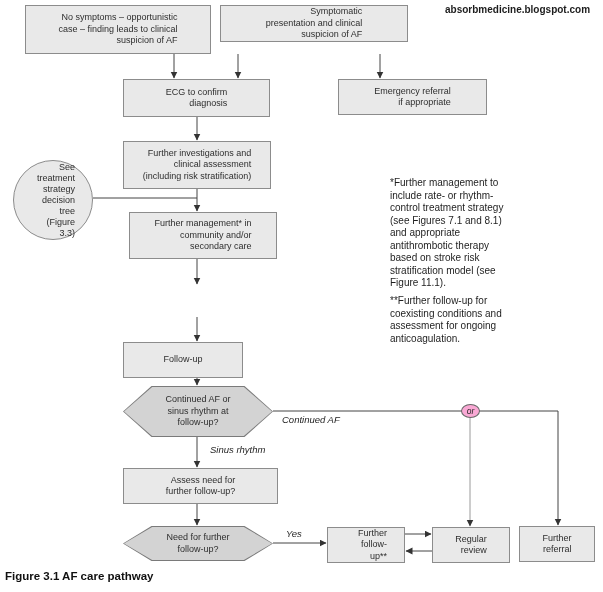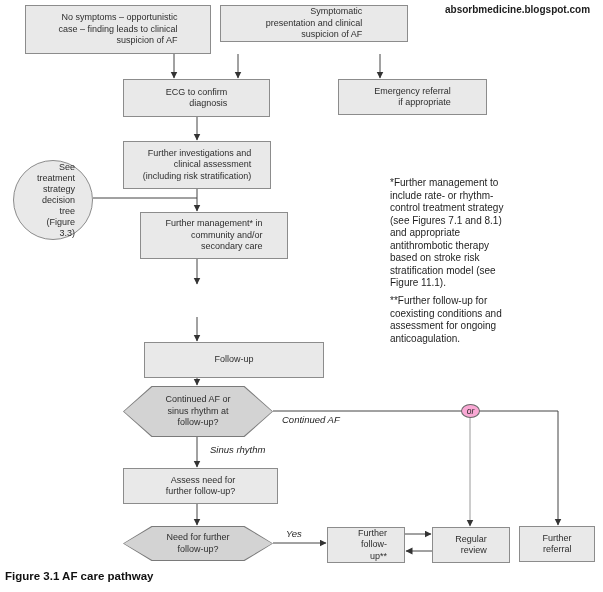--- a/index.html
+++ b/index.html
@@ -75,24 +75,24 @@
   <div class="node" style="left:338px;top:79px;width:149px;height:34px;">Emergency referral
 if appropriate</div>
   <div class="node" style="left:123px;top:141px;width:148px;height:48px;">Further investigations and
 clinical assessment
 (including risk stratification)</div>
   <div class="node circle" style="left:13px;top:160px;width:80px;height:80px;">See
 treatment
 strategy
 decision tree
 (Figure 3.3)</div>
-  <div class="node" style="left:140px;top:212px;width:148px;height:47px;">Further management* in
+  <div class="node" style="left:129px;top:212px;width:148px;height:47px;">Further management* in
 community and/or
 secondary care</div>
-  <div class="node" style="left:123px;top:342px;width:180px;height:22px;margin-left:21px;">Follow-up</div>
+  <div class="node" style="left:123px;top:342px;width:120px;height:22px;">Follow-up</div>
 
   <div class="hex" style="left:123px;top:386px;width:150px;height:51px;">
     <div class="inner">Continued AF or
 sinus rhythm at
 follow-up?</div>
   </div>
   <div class="node" style="left:123px;top:468px;width:155px;height:35px;">Assess need for
 further follow-up?</div>
   <div class="hex" style="left:123px;top:526px;width:150px;height:35px;">
     <div class="inner">Need for further

